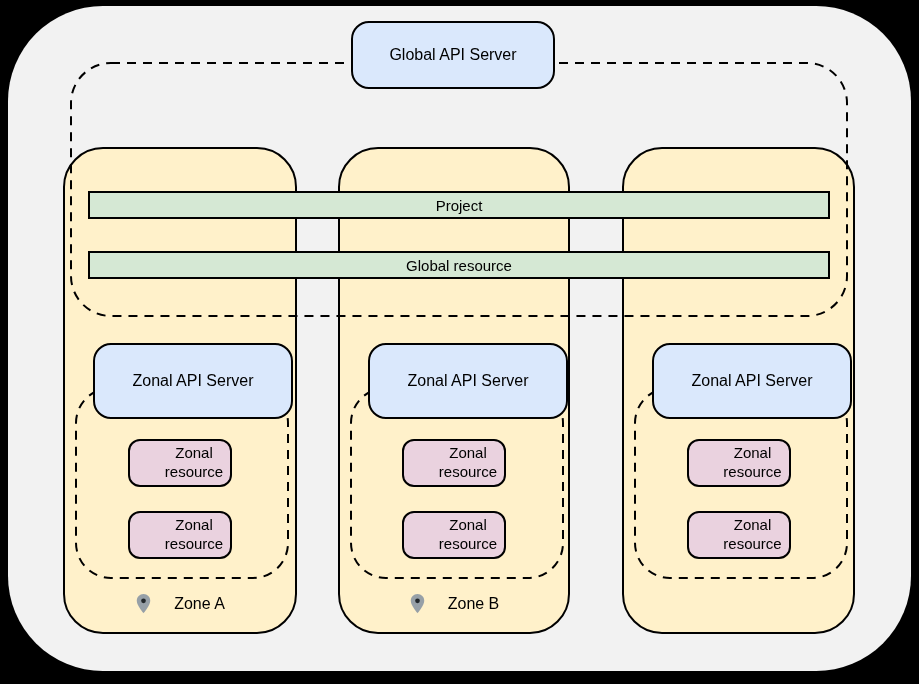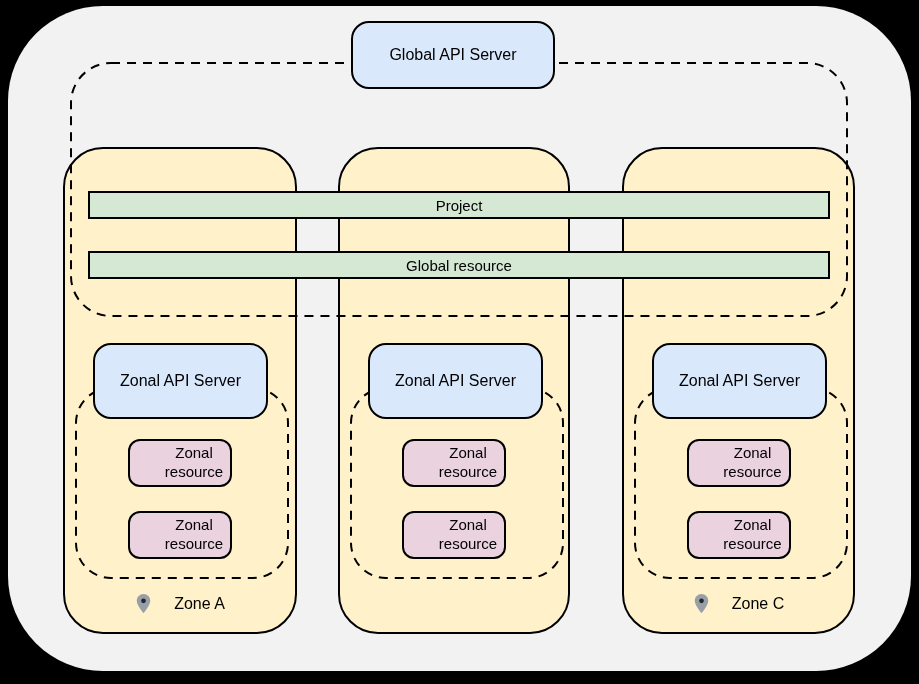--- a/index.html
+++ b/index.html
@@ -73,21 +73,21 @@
     z-index: 4;
   }
 
   .zone-scope {
     position: absolute;
     left: 9px; top: 237px;
   }
   .zonal-api {
     position: absolute;
     left: 28px; top: 194px;
-    width: 175px; height: 76px;
+    width: 200px; height: 76px;
     background: #dae8fc;
     border: 2px solid #000;
     border-radius: 18px;
     box-sizing: border-box;
     display: flex;
     align-items: center;
     justify-content: center;
     font-size: 16px;
   }
   .zonal-res {
@@ -160,42 +160,42 @@
     </svg>
     <div class="zonal-api">
       <span>Zonal API Server</span>
     </div>
     <div class="zonal-res res-1">
       <span>Zonal resource</span>
     </div>
     <div class="zonal-res res-2">
       <span>Zonal resource</span>
     </div>
+    <div class="label-row zone-label-row">
+      <svg class="pin" width="17" height="22" viewBox="0 0 24 30">
+        <path d="M12 1 C6.5 1 2.5 5.3 2.5 10.5 c0 7 9.5 17.5 9.5 17.5 s9.5 -10.5 9.5 -17.5 C21.5 5.3 17.5 1 12 1 Z" fill="#97a0a7"></path>
+        <circle cx="12" cy="10.5" r="3.3" fill="#22272b"></circle>
+      </svg>
+      <span>Zone B</span>
+    </div>
   </div>
 
   <div class="zone zone-c">
     <svg class="zone-scope" width="216" height="198">
       <rect x="2" y="2" width="212" height="190" rx="35" ry="35" fill="none" stroke="#000" stroke-width="2" stroke-dasharray="9,7"></rect>
     </svg>
     <div class="zonal-api">
       <span>Zonal API Server</span>
     </div>
     <div class="zonal-res res-1">
       <span>Zonal resource</span>
     </div>
     <div class="zonal-res res-2">
       <span>Zonal resource</span>
     </div>
-    <div class="label-row zone-label-row">
-      <svg class="pin" width="17" height="22" viewBox="0 0 24 30">
-        <path d="M12 1 C6.5 1 2.5 5.3 2.5 10.5 c0 7 9.5 17.5 9.5 17.5 s9.5 -10.5 9.5 -17.5 C21.5 5.3 17.5 1 12 1 Z" fill="#97a0a7"></path>
-        <circle cx="12" cy="10.5" r="3.3" fill="#22272b"></circle>
-      </svg>
-      <span>Zone C</span>
-    </div>
   </div>
 
   <div class="bar bar-project">
     <span>Project</span>
   </div>
   <div class="bar bar-global">
     <span>Global resource</span>
   </div>
 
   <svg class="global-scope" width="782" height="259">

